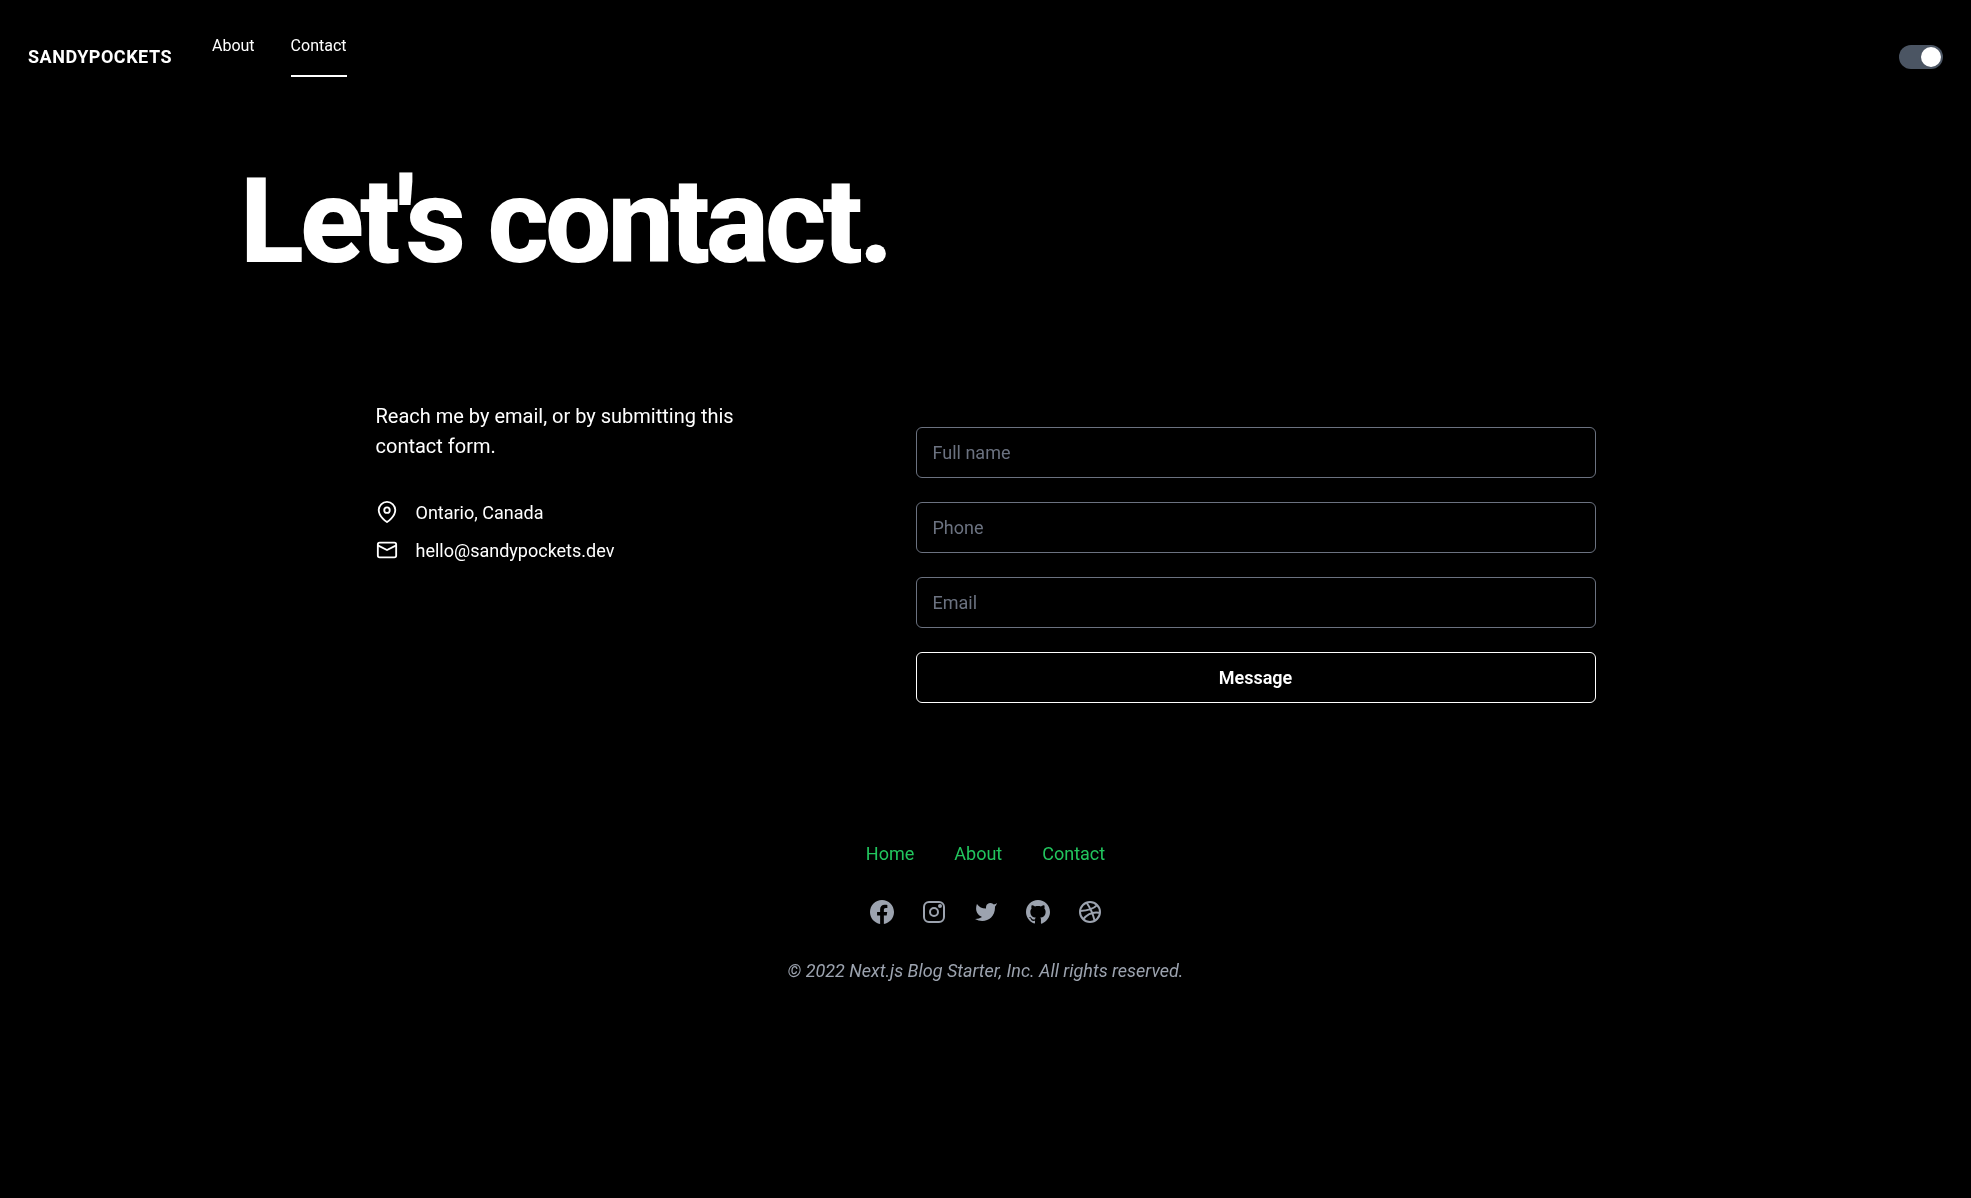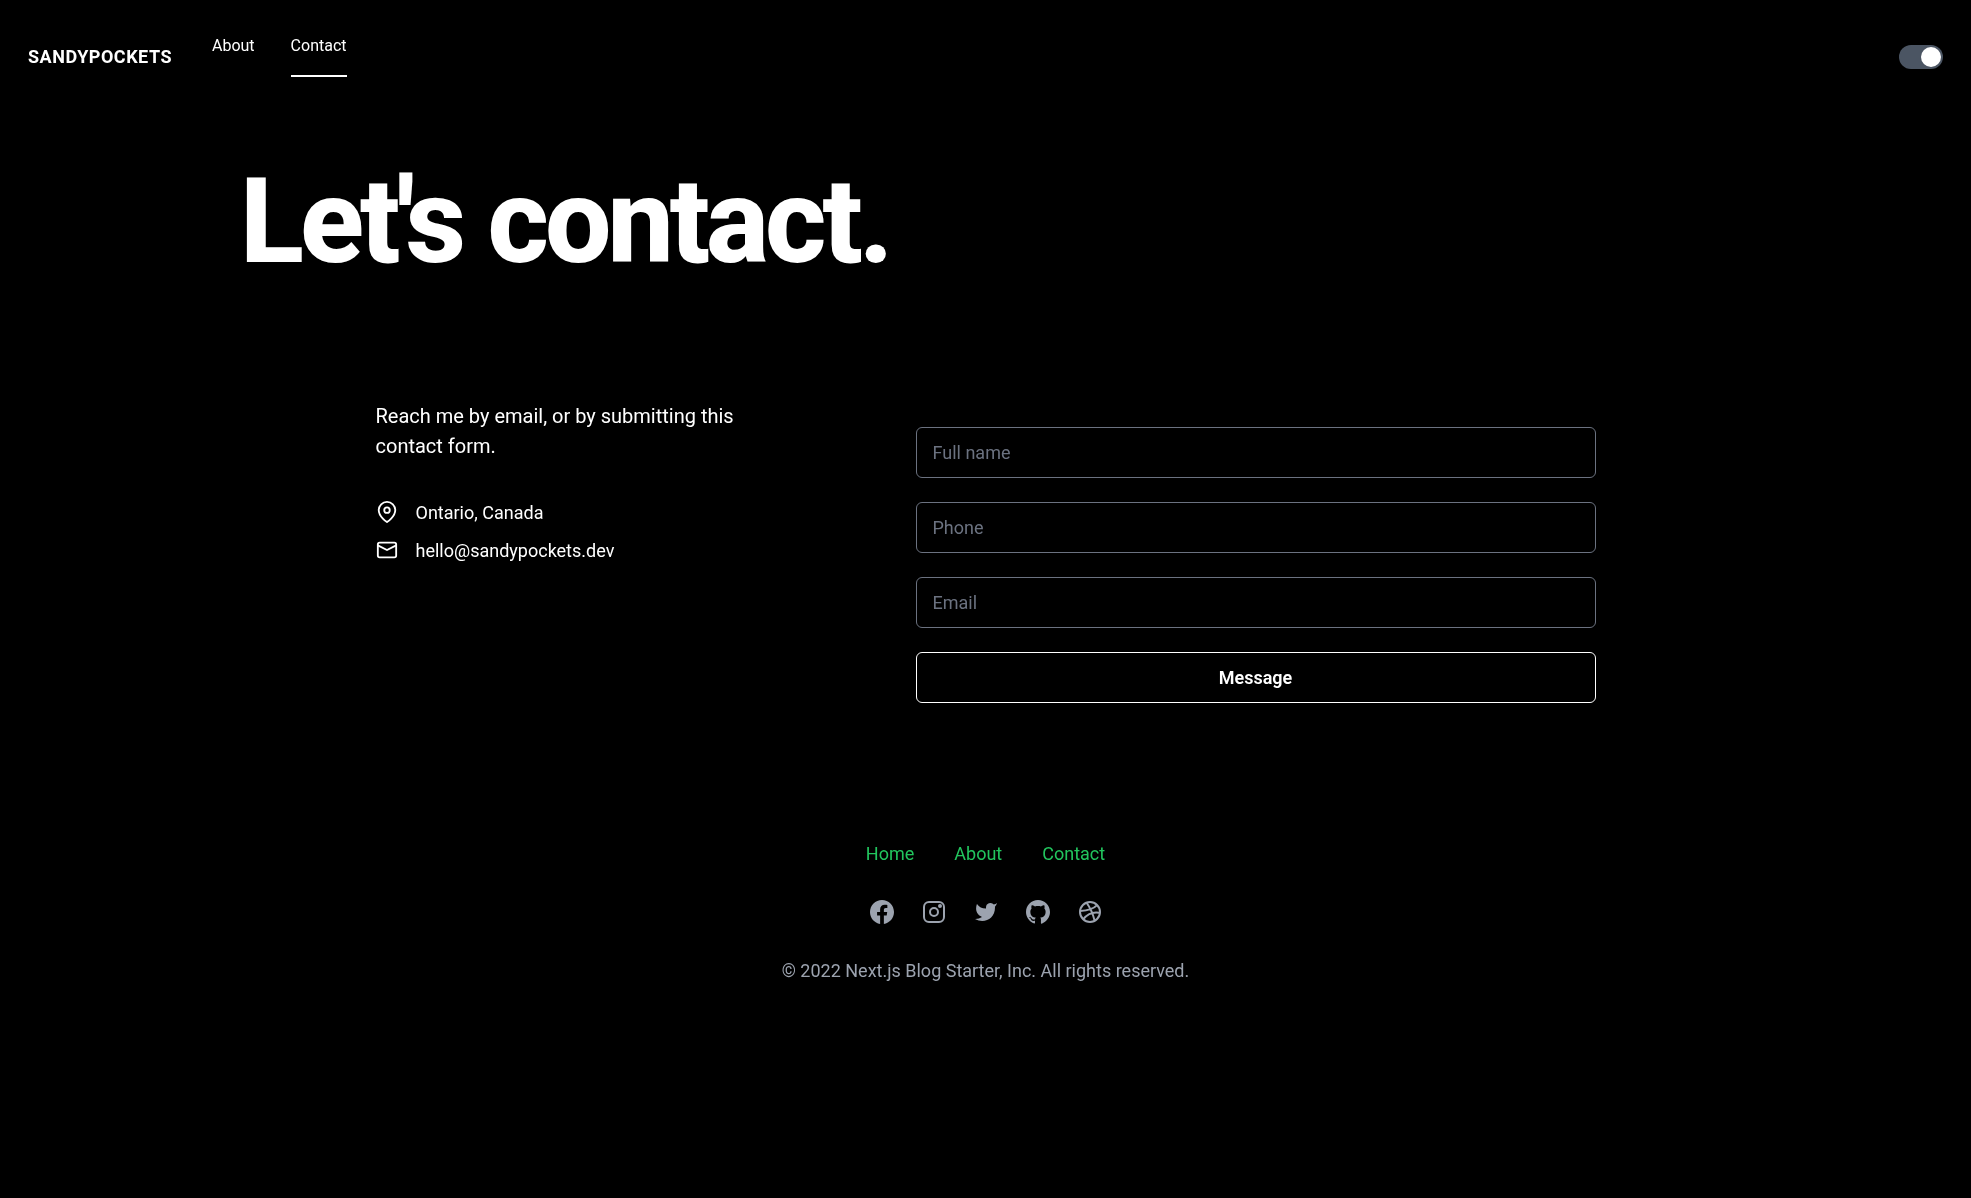--- a/index.html
+++ b/index.html
@@ -193,20 +193,21 @@
     .social-icon {
       width: 24px;
       height: 24px;
       cursor: pointer;
       color: #9ca3af;
     }
 
     .copyright {
       color: #9ca3af;
       font-size: 18px;
+      font-style: italic;
     }
   </style>
 </head>
 <body>
 
 <header class="header">
   <div class="nav-left">
     <div class="brand">SANDYPOCKETS</div>
     <nav class="nav-links">
       <a class="nav-link">About</a>

